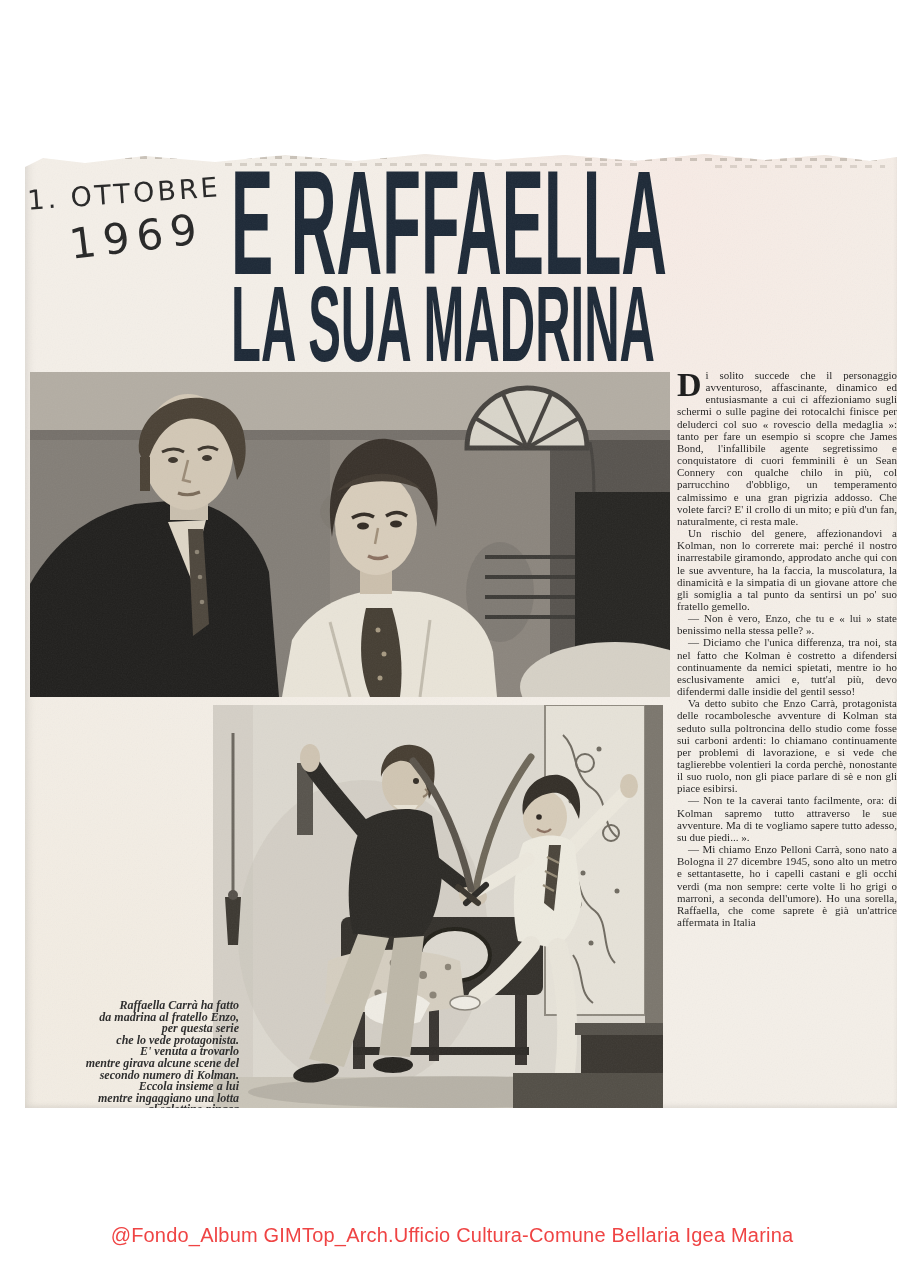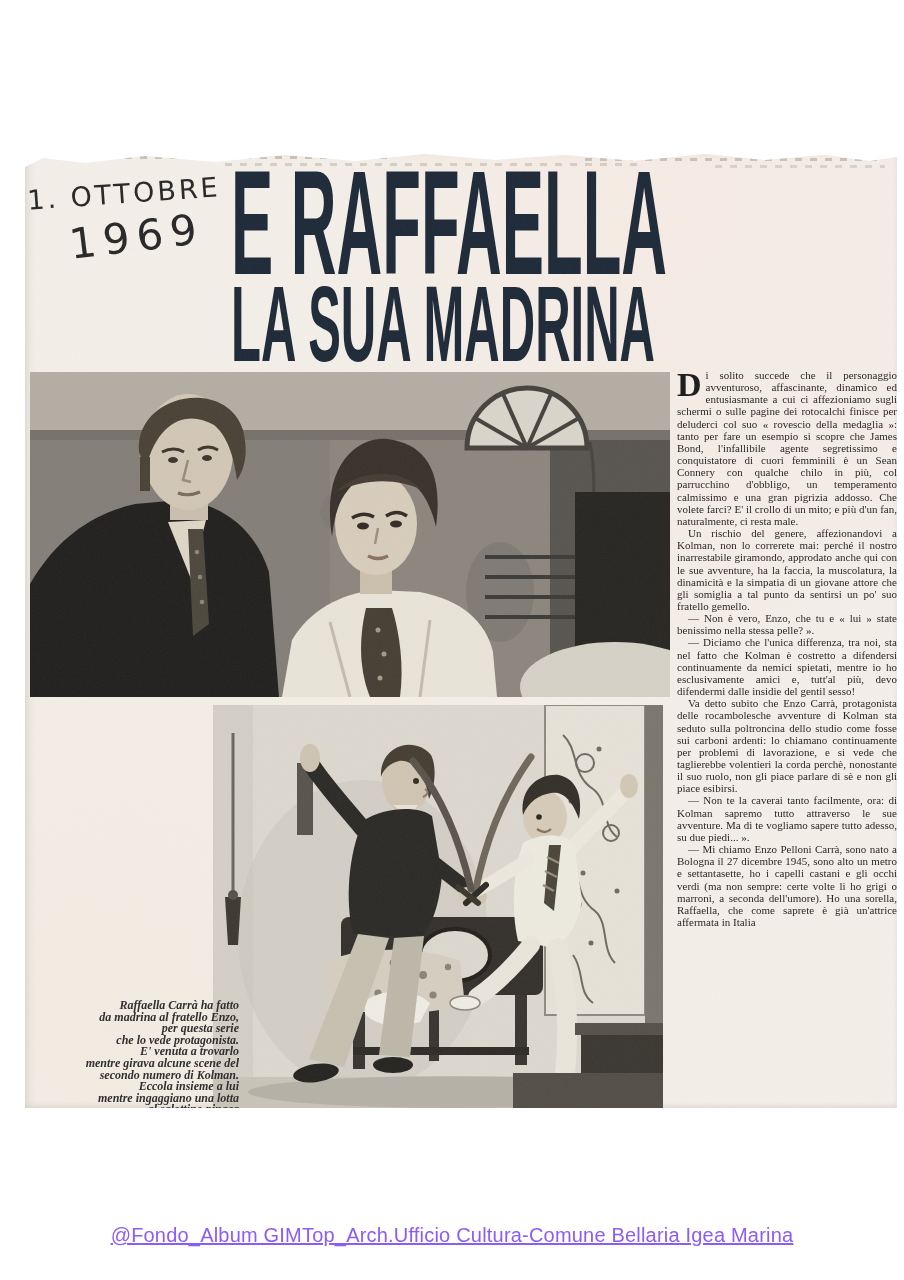--- a/index.html
+++ b/index.html
@@ -49,23 +49,22 @@
   
   .photo{position:absolute;background:#888;}
   .photo svg{display:block;}
   #photo1{left:5px;top:220px;width:640px;height:325px;}
   #photo2{left:188px;top:553px;width:450px;height:403px;}
   
   .noise{position:absolute;left:0;top:0;pointer-events:none;}
   
   .credit{
     position:absolute;left:0;top:1224px;width:904px;text-align:center;
-    font-family:"Liberation Sans",sans-serif;font-size:20px;color:#8b5cf6;
+    font-family:"Liberation Sans",sans-serif;font-size:20px;color:#ef4444;
     letter-spacing:.2px;
-    text-decoration:underline;
   }
 </style>
 </head>
 <body>
 
 <div class="clipping">
 
   <div class="smudge" style="left:40px;top:4px;width:330px;"></div>
   <div class="smudge" style="left:200px;top:11px;width:420px;opacity:.4;"></div>
   <div class="smudge" style="left:560px;top:6px;width:300px;"></div>

